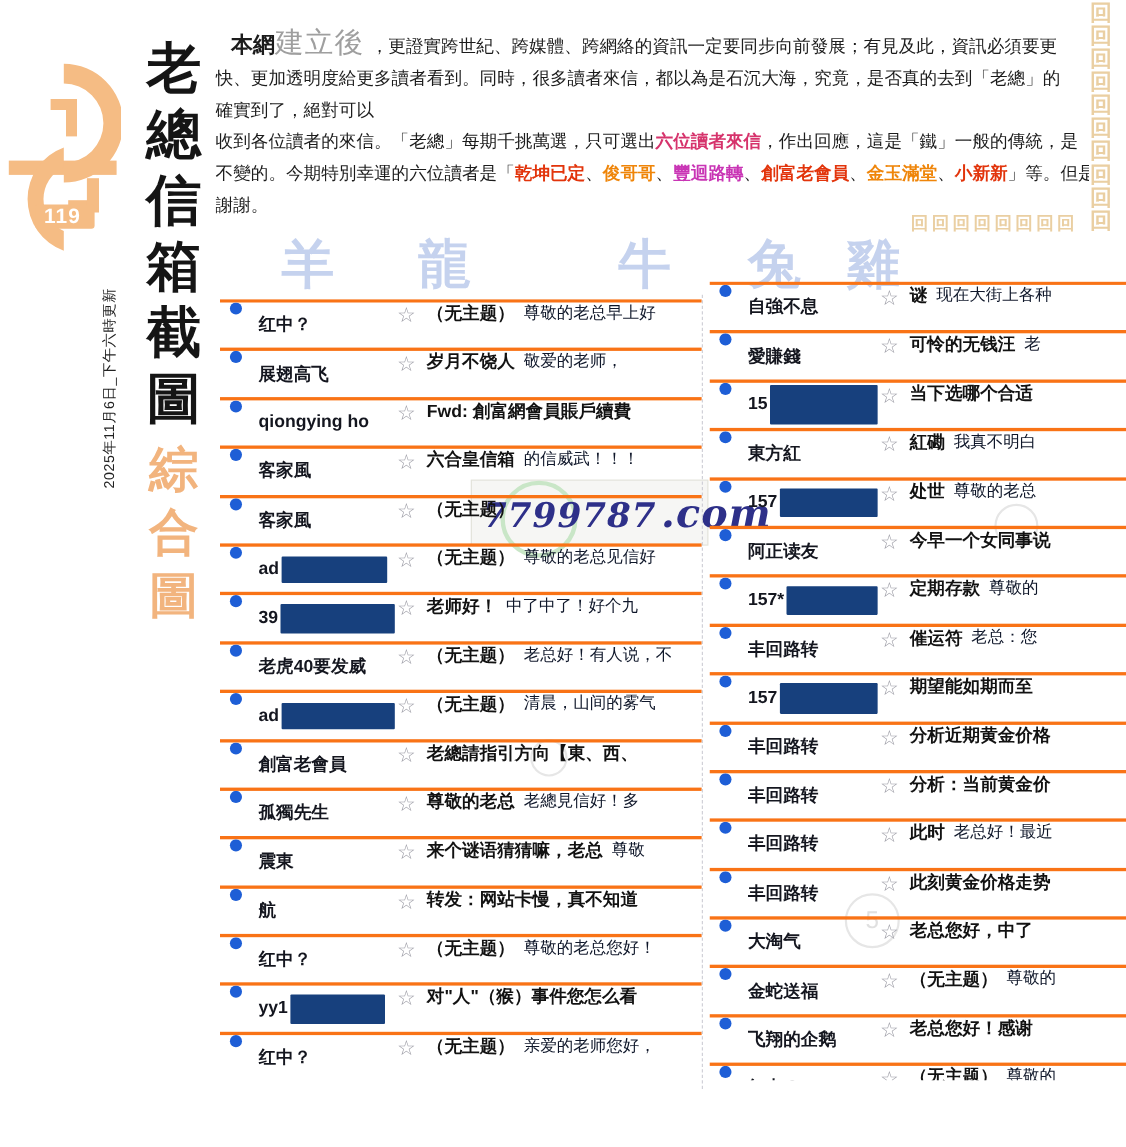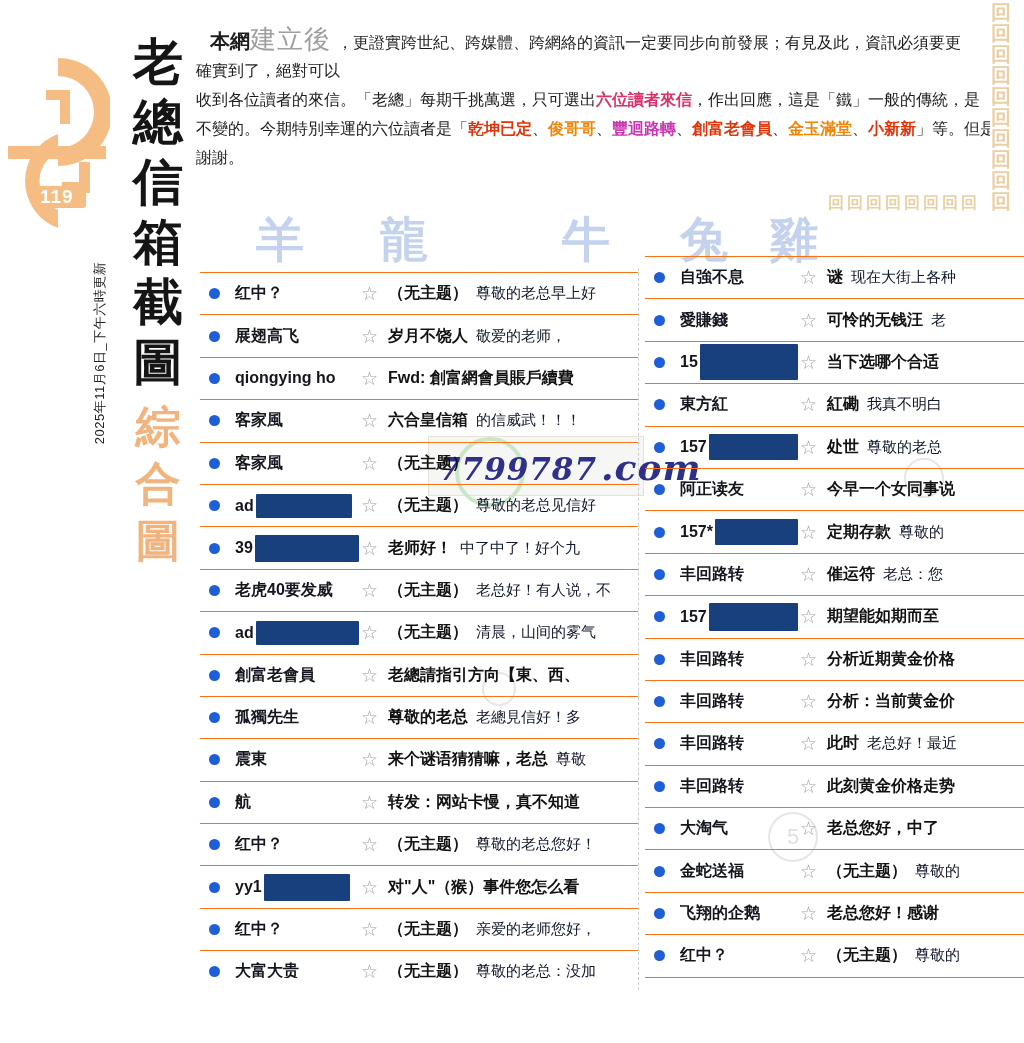--- a/index.html
+++ b/index.html
@@ -53,21 +53,21 @@
   .wm-text{position:absolute;left:10px;top:9px;font-family:"DejaVu Serif","Liberation Serif",serif;
            font-style:italic;font-weight:bold;font-size:31px;color:#2e3089;letter-spacing:1px;
            white-space:nowrap;}
   .wm-com{font-size:36px;margin-left:4px;}
 
   
   .col{position:absolute;overflow:hidden;}
   .col-left{left:200px;top:272px;width:438px;height:706px;}
   .col-right{left:645px;top:256px;width:379px;height:726px;}
   .divider{position:absolute;left:638px;top:268px;height:722px;border-left:1px dashed #ccccd4;}
-  .row{height:41.4px;display:flex;align-items:center;border-top:1px solid #f97316;
+  .row{height:41.4px;display:flex;border-top:3px solid #f97316;
        white-space:nowrap;overflow:hidden;cursor:pointer;}
   .dot{flex:0 0 11px;width:11px;height:11px;border-radius:50%;background:#1e5ed6;margin-left:9px;}
   .sender{margin-left:15px;width:124px;flex:0 0 124px;font-weight:bold;font-size:16px;
           color:#14161f;overflow:hidden;display:flex;align-items:center;}
   .col-right .sender{width:118px;flex:0 0 118px;}
   .redact{display:inline-block;background:#17407d;border-radius:1px;margin-left:2px;}
   .star{color:#9d9da6;font-size:19px;margin:0 10px 0 2px;flex:0 0 auto;}
   .subject{font-weight:bold;font-size:16px;color:#121212;}
   .preview{color:#0f172a;font-size:15px;margin-left:8px;font-weight:500;}
 </style>
@@ -102,20 +102,21 @@
       <div class="tc">綜</div>
       <div class="tc">合</div>
       <div class="tc">圖</div>
     </div>
   <div class="date-note">2025年11月6日_下午六時更新</div>
 
   <div class="intro">
     <div class="iline l1">
       <span class="lead-b">本網</span><span class="lead-g">建立後</span><span>，更證實跨世紀、跨媒體、跨網絡的資訊一定要同步向前發展；有見及此，資訊必須要更</span>
     </div>
+    <div class="iline">快、更加透明度給更多讀者看到。同時，很多讀者來信，都以為是石沉大海，究竟，是否真的去到「老總」的</div>
     <div class="iline l3">
       <span>確實到了，絕對可以</span>
     </div>
     <div class="iline">
       <span>收到各位讀者的來信。「老總」每期千挑萬選，只可選出</span><span class="hl" id="hl6" style="color: rgb(214, 51, 108);">六位讀者來信</span><span>，作出回應，這是「鐵」一般的傳統，是</span>
     </div>
     <div class="iline">
       <span>不變的。今期特別幸運的六位讀者是「</span><span id="winners"><span style="color: rgb(226, 52, 11); font-weight: bold;">乾坤已定</span>、<span style="color: rgb(239, 133, 9); font-weight: bold;">俊哥哥</span>、<span style="color: rgb(201, 53, 181); font-weight: bold;">豐迴路轉</span>、<span style="color: rgb(226, 52, 11); font-weight: bold;">創富老會員</span>、<span style="color: rgb(239, 133, 9); font-weight: bold;">金玉滿堂</span>、<span style="color: rgb(226, 52, 11); font-weight: bold;">小新新</span></span><span>」等。但是這</span>
     </div>
     <div class="iline">謝謝。</div>

